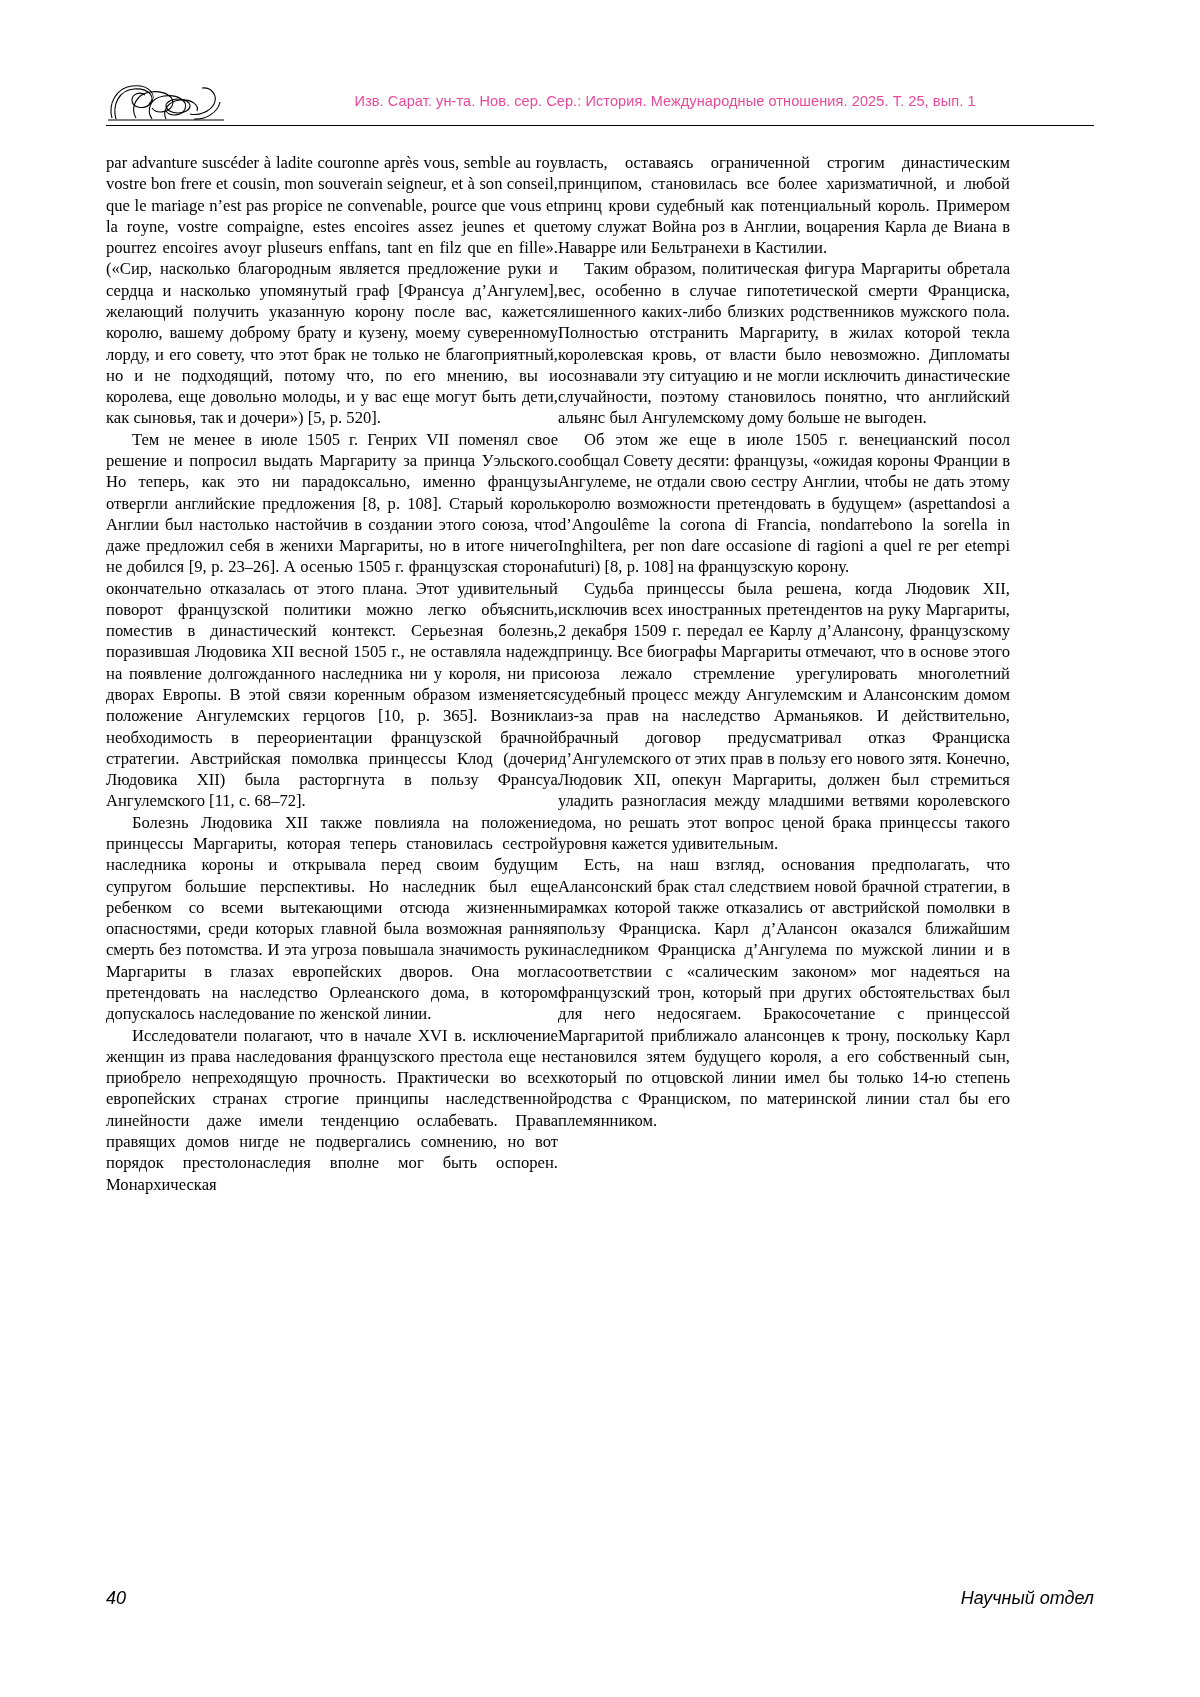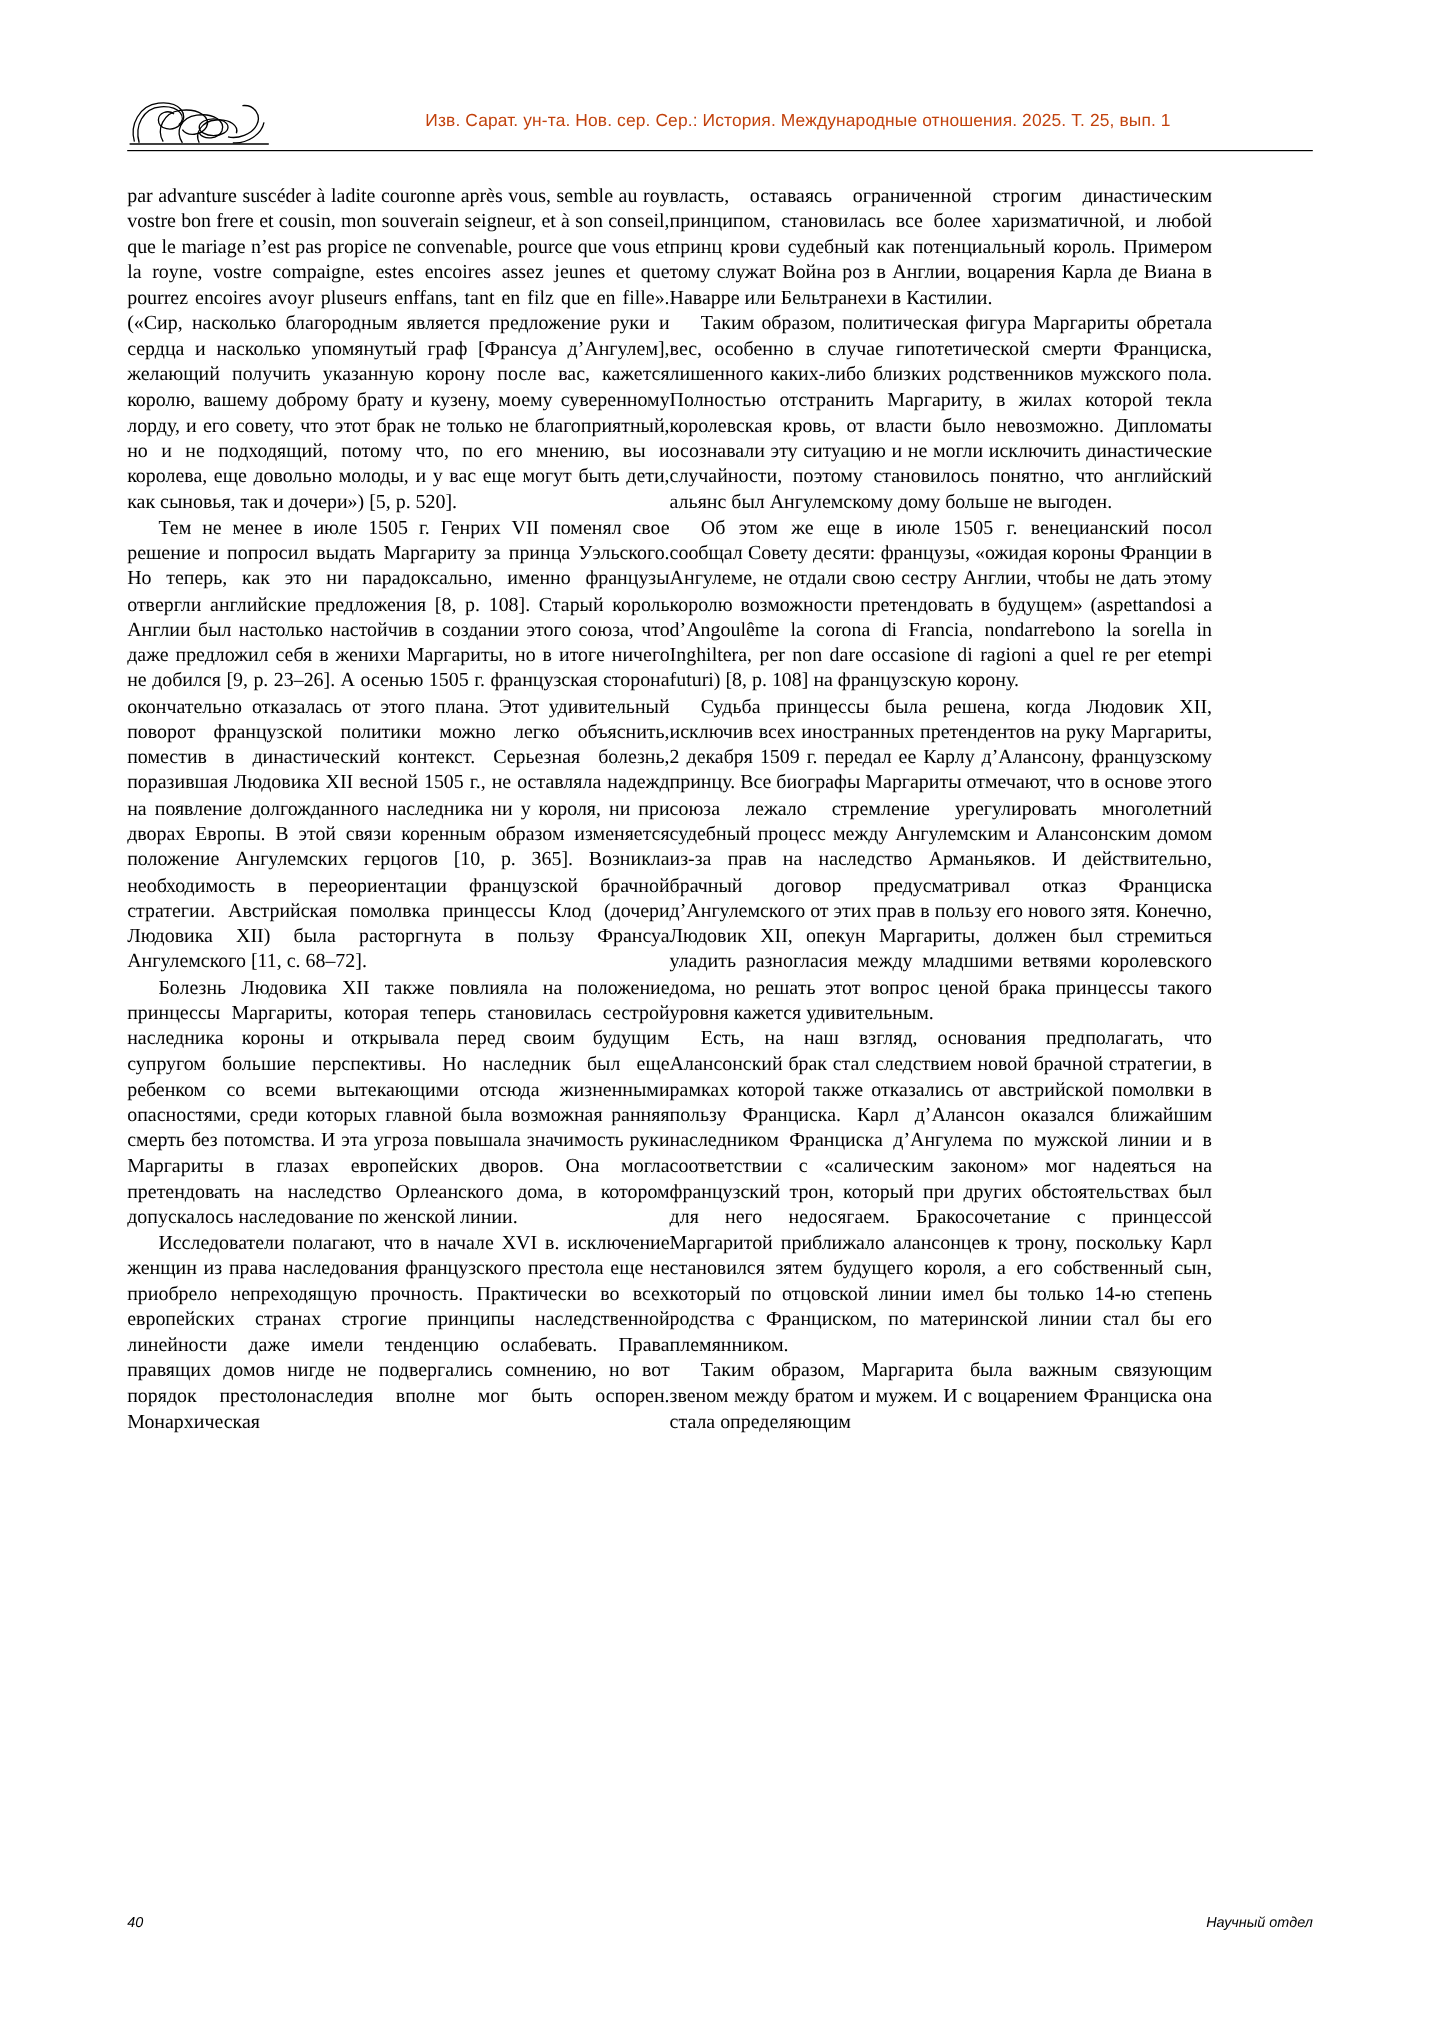--- a/index.html
+++ b/index.html
@@ -35,21 +35,21 @@
     flex: 0 0 120px;
     position: relative;
   }
   .header-logo svg { display: block; }
   .header-title {
     flex: 1 1 auto;
     text-align: center;
     font-family: "Liberation Sans", sans-serif;
     font-size: 14.5px;
     letter-spacing: 0.1px;
-    color: #c2410c;
+    color: #ec4899;
     padding-left: 20px;
     padding-right: 10px;
     white-space: nowrap;
   }
   .header-rule {
     position: absolute;
     left: 106px;
     right: 106px;
     top: 125px;
     border-bottom: 1.2px solid #000;
@@ -81,21 +81,21 @@
   
   .footer {
     position: absolute;
     left: 106px;
     right: 106px;
     bottom: 88px;
     display: flex;
     justify-content: space-between;
     align-items: baseline;
     font-family: "Liberation Sans", sans-serif;
-    font-size: 12px;
+    font-size: 18px;
     font-style: italic;
   }
   .footer .page-num { font-style: italic; }
   .footer .section { font-style: italic; margin-top: 28px; }
 </style>
 </head>
 <body>
 
 <div class="page">
 
@@ -125,21 +125,20 @@
       <p>Тем не менее в июле 1505 г. Генрих VII поменял свое решение и попросил выдать Маргариту за принца Уэльского. Но теперь, как это ни парадоксально, именно французы отвергли английские предложения [8, p. 108]. Старый король Англии был настолько настойчив в создании этого союза, что даже предложил себя в женихи Маргариты, но в итоге ничего не добился [9, p. 23–26]. А осенью 1505 г. французская сторона окончательно отказалась от этого плана. Этот удивительный поворот французской политики можно легко объяснить, поместив в династический контекст. Серьезная болезнь, поразившая Людовика XII весной 1505 г., не оставляла надежд на появление долгожданного наследника ни у короля, ни при дворах Европы. В этой связи коренным образом изменяется положение Ангулемских герцогов [10, p. 365]. Возникла необходимость в переориентации французской брачной стратегии. Австрийская помолвка принцессы Клод (дочери Людовика XII) была расторгнута в пользу Франсуа Ангулемского [11, с. 68–72].</p>
       <p>Болезнь Людовика XII также повлияла на положение принцессы Маргариты, которая теперь становилась сестрой наследника короны и открывала перед своим будущим супругом большие перспективы. Но наследник был еще ребенком со всеми вытекающими отсюда жизненными опасностями, среди которых главной была возможная ранняя смерть без потомства. И эта угроза повышала значимость руки Маргариты в глазах европейских дворов. Она могла претендовать на наследство Орлеанского дома, в котором допускалось наследование по женской линии.</p>
       <p>Исследователи полагают, что в начале XVI в. исключение женщин из права наследования французского престола еще не приобрело непреходящую прочность. Практически во всех европейских странах строгие принципы наследственной линейности даже имели тенденцию ослабевать. Права правящих домов нигде не подвергались сомнению, но вот порядок престолонаследия вполне мог быть оспорен. Монархическая</p>
     </div>
     <div class="col">
       <p class="noindent">власть, оставаясь ограниченной строгим династическим принципом, становилась все более харизматичной, и любой принц крови судебный как потенциальный король. Примером тому служат Война роз в Англии, воцарения Карла де Виана в Наварре или Бельтранехи в Кастилии.</p>
       <p>Таким образом, политическая фигура Маргариты обретала вес, особенно в случае гипотетической смерти Франциска, лишенного каких-либо близких родственников мужского пола. Полностью отстранить Маргариту, в жилах которой текла королевская кровь, от власти было невозможно. Дипломаты осознавали эту ситуацию и не могли исключить династические случайности, поэтому становилось понятно, что английский альянс был Ангулемскому дому больше не выгоден.</p>
       <p>Об этом же еще в июле 1505 г. венецианский посол сообщал Совету десяти: французы, «ожидая короны Франции в Ангулеме, не отдали свою сестру Англии, чтобы не дать этому королю возможности претендовать в будущем» (aspettandosi a d’Angoulême la corona di Francia, nondarrebono la sorella in Inghiltera, per non dare occasione di ragioni a quel re per etempi futuri) [8, p. 108] на французскую корону.</p>
       <p>Судьба принцессы была решена, когда Людовик XII, исключив всех иностранных претендентов на руку Маргариты, 2 декабря 1509 г. передал ее Карлу д’Алансону, французскому принцу. Все биографы Маргариты отмечают, что в основе этого союза лежало стремление урегулировать многолетний судебный процесс между Ангулемским и Алансонским домом из-за прав на наследство Арманьяков. И действительно, брачный договор предусматривал отказ Франциска д’Ангулемского от этих прав в пользу его нового зятя. Конечно, Людовик XII, опекун Маргариты, должен был стремиться уладить разногласия между младшими ветвями королевского дома, но решать этот вопрос ценой брака принцессы такого уровня кажется удивительным.</p>
       <p>Есть, на наш взгляд, основания предполагать, что Алансонский брак стал следствием новой брачной стратегии, в рамках которой также отказались от австрийской помолвки в пользу Франциска. Карл д’Алансон оказался ближайшим наследником Франциска д’Ангулема по мужской линии и в соответствии с «салическим законом» мог надеяться на французский трон, который при других обстоятельствах был для него недосягаем. Бракосочетание с принцессой Маргаритой приближало алансонцев к трону, поскольку Карл становился зятем будущего короля, а его собственный сын, который по отцовской линии имел бы только 14-ю степень родства с Франциском, по материнской линии стал бы его племянником.</p>
-      <p>Таким образом, Маргарита была важным связующим звеном между братом и мужем. И с воцарением Франциска она стала определяющим</p>
     </div>
   </div>
 
   <div class="footer">
     <div class="page-num">40</div>
     <div class="section">Научный отдел</div>
   </div>
 
 </div>
 

